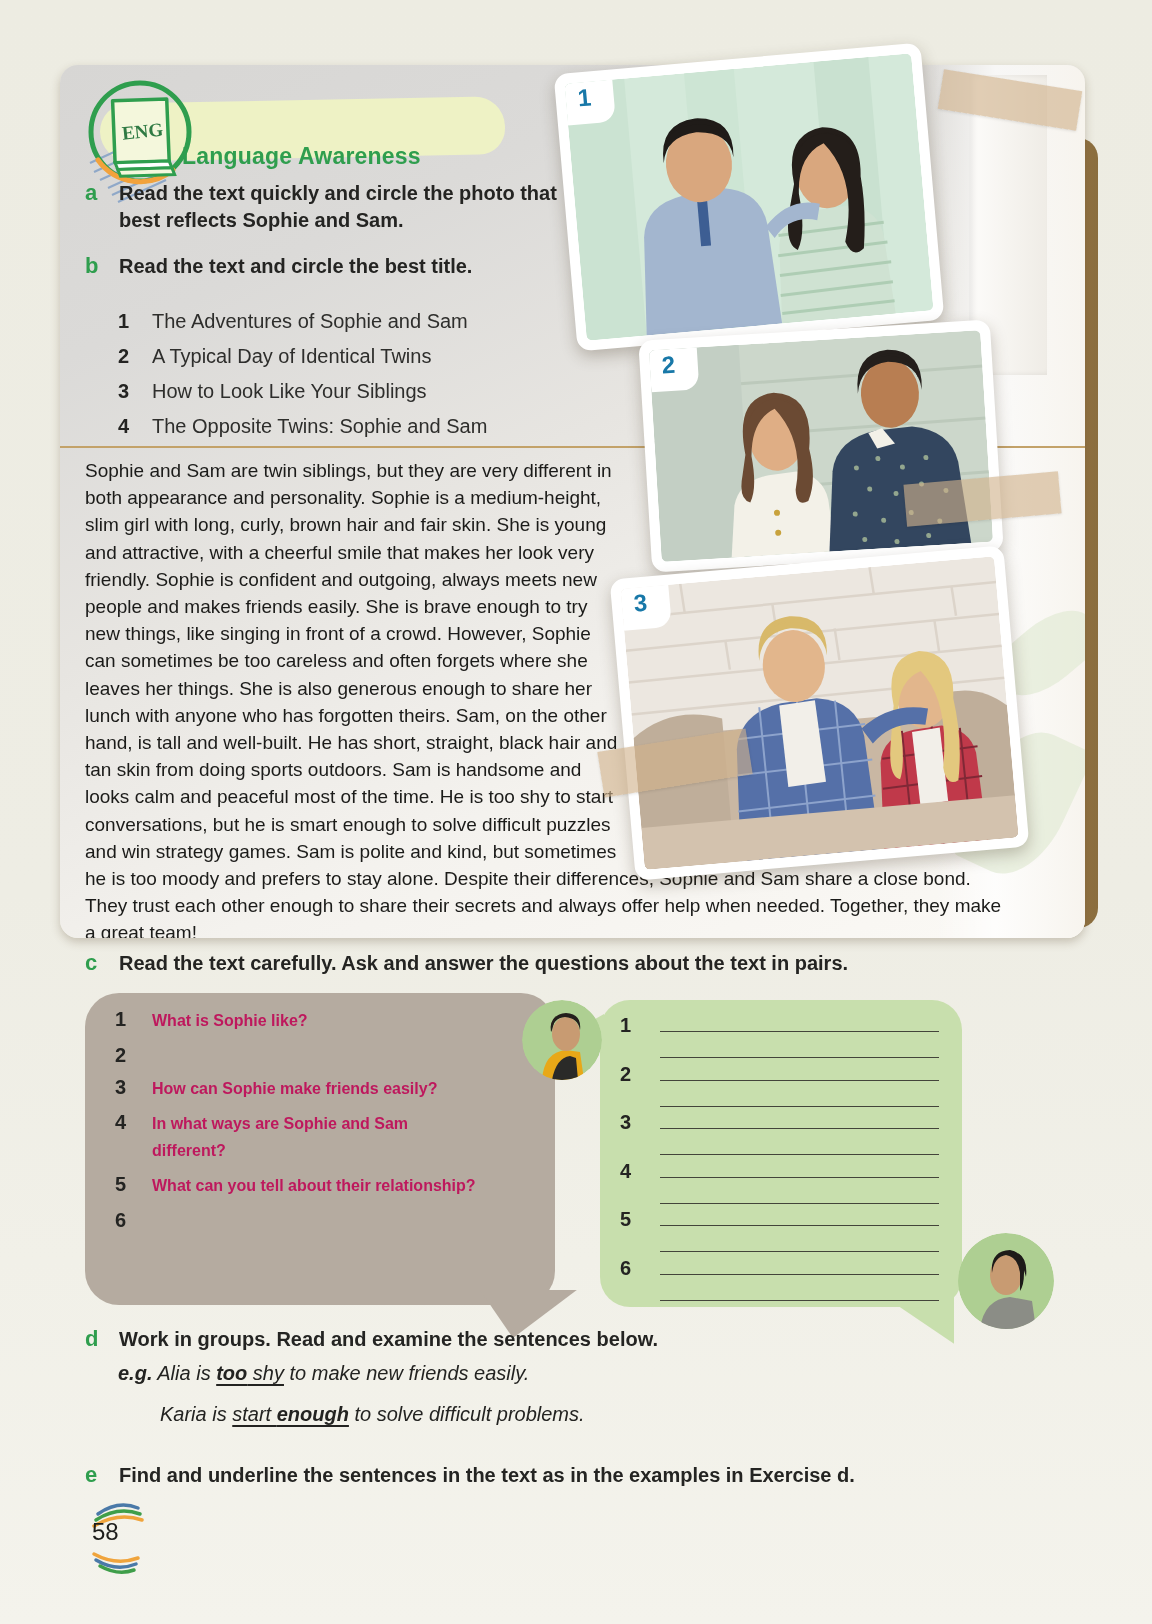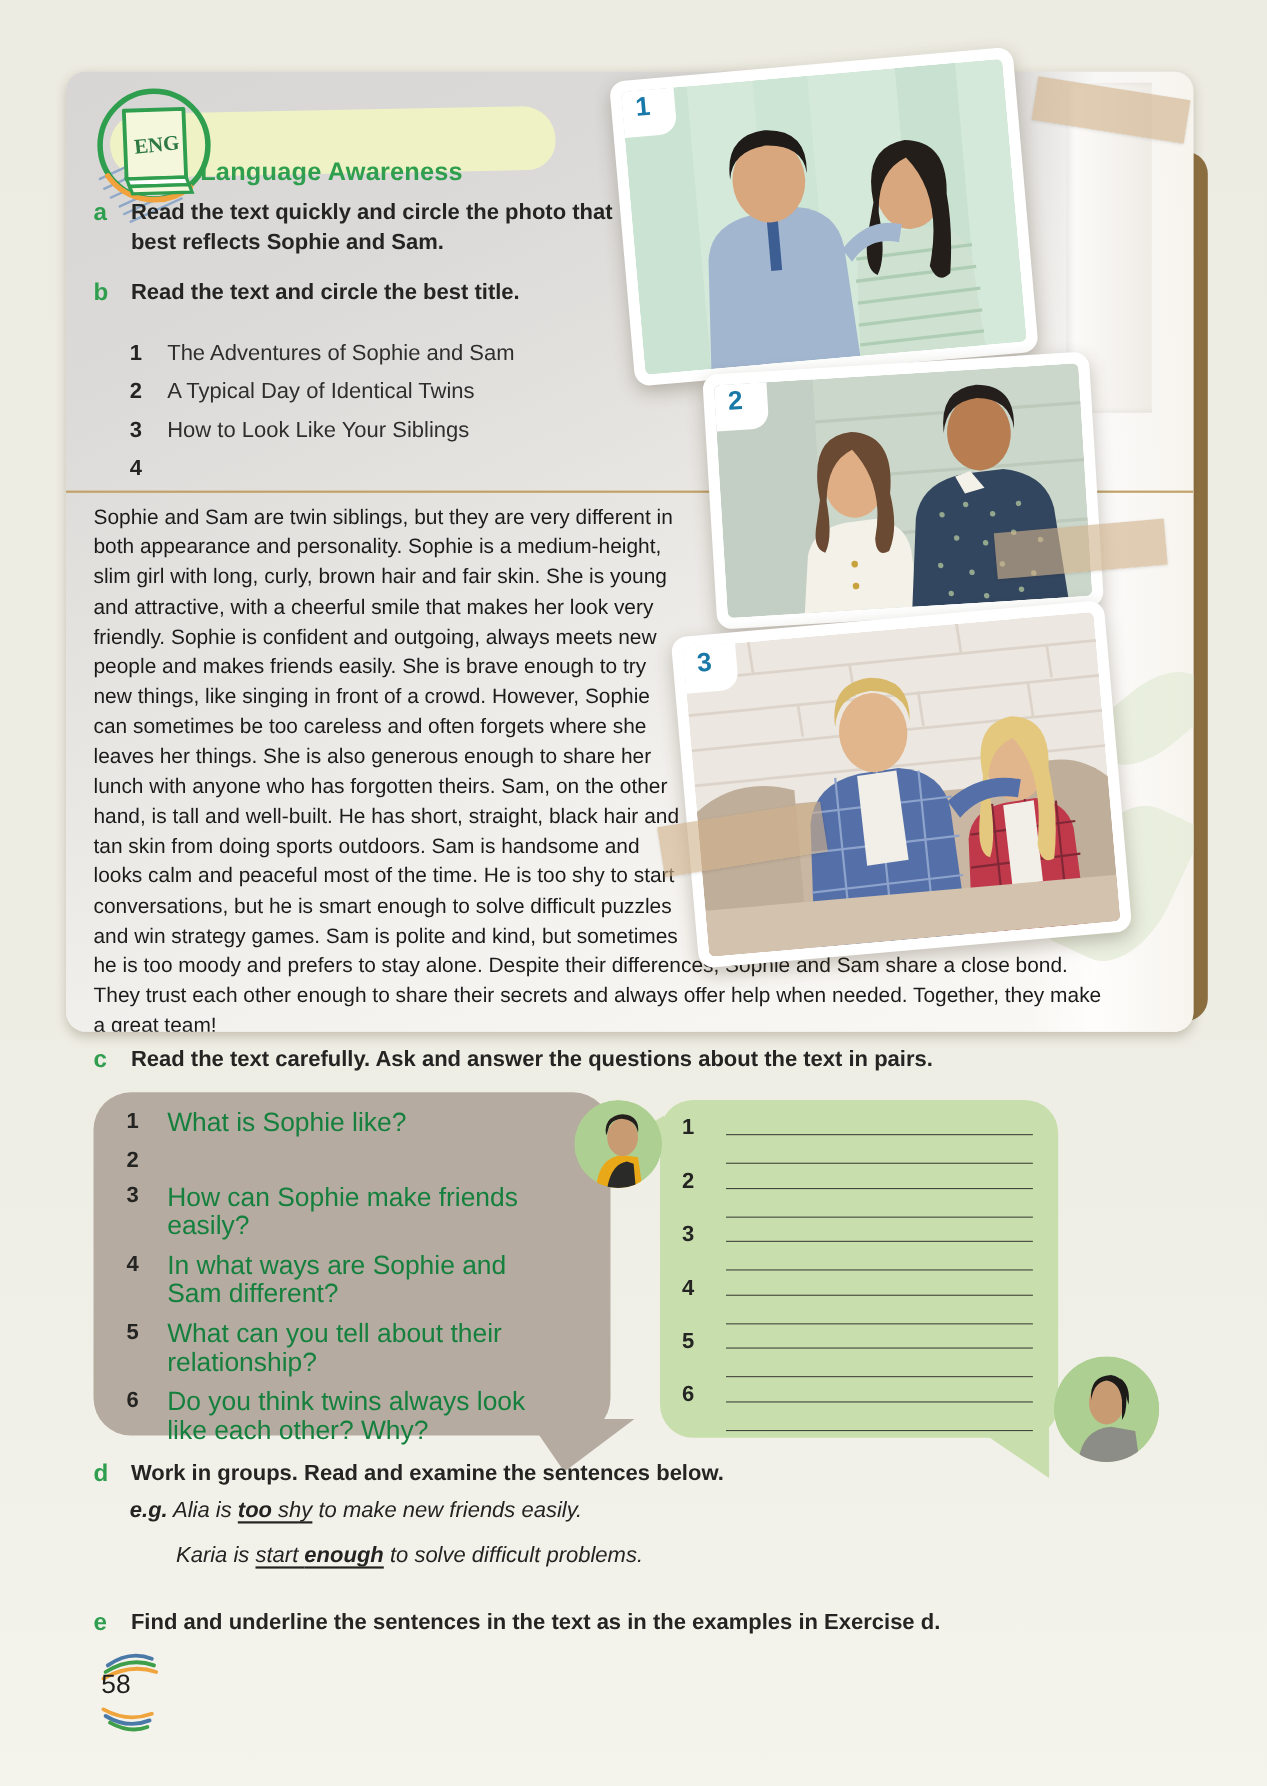--- a/index.html
+++ b/index.html
@@ -92,21 +92,21 @@
     position:absolute; left:85px; top:993px; width:470px; height:312px;
     background:#b5aba0; border-radius:34px;
   }
   .bubble-tail {
     position:absolute; left:480px; top:1290px; width:110px; height:48px;
     background:#b5aba0; clip-path:polygon(0 0,88% 0,30% 100%);
   }
   .q-list { position:absolute; left:115px; top:1008px; width:420px; }
   .q-row { display:flex; margin-bottom:9px; }
   .q-num { width:37px; flex:0 0 37px; font-size:20px; font-weight:bold; color:#242422; }
-  .q-text { width:330px; font-size:24px; color:#15803d; line-height:26.5px; }
+  .q-text { width:330px; font-size:16px; color:#be185d; line-height:26.5px;font-weight:bold; }
   .greenbox {
     position:absolute; left:600px; top:1000px; width:362px; height:307px;
     background:#c8dfad; border-radius:30px;
   }
   .greenbox-tail-l {
     position:absolute; left:572px; top:1014px; width:32px; height:40px;
     background:#c8dfad; clip-path:polygon(100% 0,0 45%,100% 100%);
   }
   .greenbox-tail-r {
     position:absolute; left:868px; top:1296px; width:86px; height:52px;
@@ -191,20 +191,21 @@
     <div class="option">
       <span class="option-num">2</span>
       <span class="option-label">A Typical Day of Identical Twins</span>
     </div>
     <div class="option">
       <span class="option-num">3</span>
       <span class="option-label">How to Look Like Your Siblings</span>
     </div>
     <div class="option">
       <span class="option-num">4</span>
+      <span class="option-label">The Opposite Twins: Sophie and Sam</span>
     </div>
   </div>
 
   <div class="divider"></div>
 
   <div class="reading">
     <div class="photo-spacer"></div>
     <span>Sophie and Sam are twin siblings, but they are very different in both appearance and personality. Sophie is a medium-height, slim girl with long, curly, brown hair and fair skin. She is young and attractive, with a cheerful smile that makes her look very friendly. Sophie is confident and outgoing, always meets new people and makes friends easily. She is brave enough to try new things, like singing in front of a crowd. However, Sophie can sometimes be too careless and often forgets where she leaves her things. She is also generous enough to share her lunch with anyone who has forgotten theirs. Sam, on the other hand, is tall and well-built. He has short, straight, black hair and tan skin from doing sports outdoors. Sam is handsome and looks calm and peaceful most of the time. He is too shy to start conversations, but he is smart enough to solve difficult puzzles and win strategy games. Sam is polite and kind, but sometimes he is too moody and prefers to stay alone. Despite their differences, Sophie and Sam share a close bond. They trust each other enough to share their secrets and always offer help when needed. Together, they make a great team!</span>
   </div>
 </div>
@@ -368,21 +369,20 @@
   <div class="q-row">
     <span class="q-num">4</span>
     <span class="q-text">In what ways are Sophie and Sam different?</span>
   </div>
   <div class="q-row">
     <span class="q-num">5</span>
     <span class="q-text">What can you tell about their relationship?</span>
   </div>
   <div class="q-row">
     <span class="q-num">6</span>
-    <span class="q-text">Do you think twins always look like each other? Why?</span>
   </div>
 </div>
 
 <div class="greenbox"></div>
 <div class="greenbox-tail-l"></div>
 <div class="greenbox-tail-r"></div>
 <div class="answers">
   <div class="answer-row">
     <span class="answer-num">1</span>
     <div class="answer-lines">

